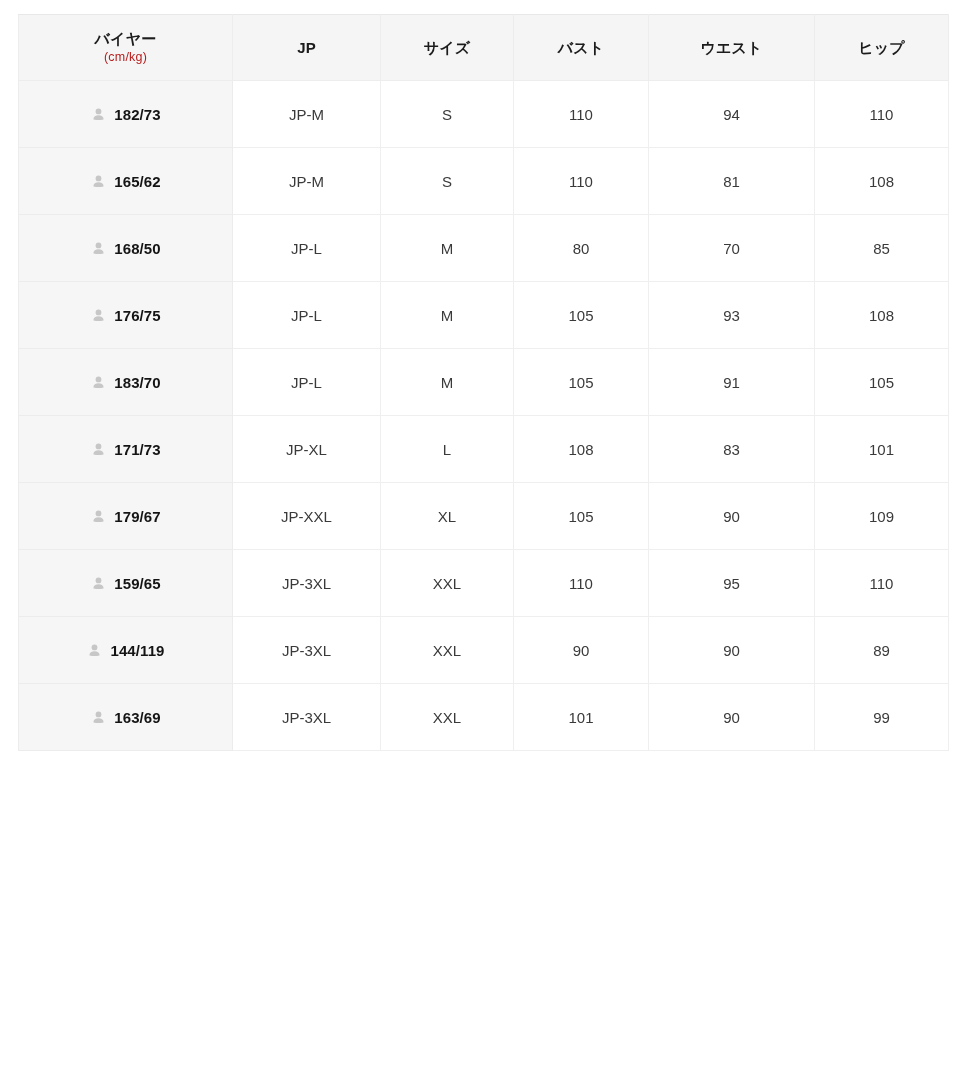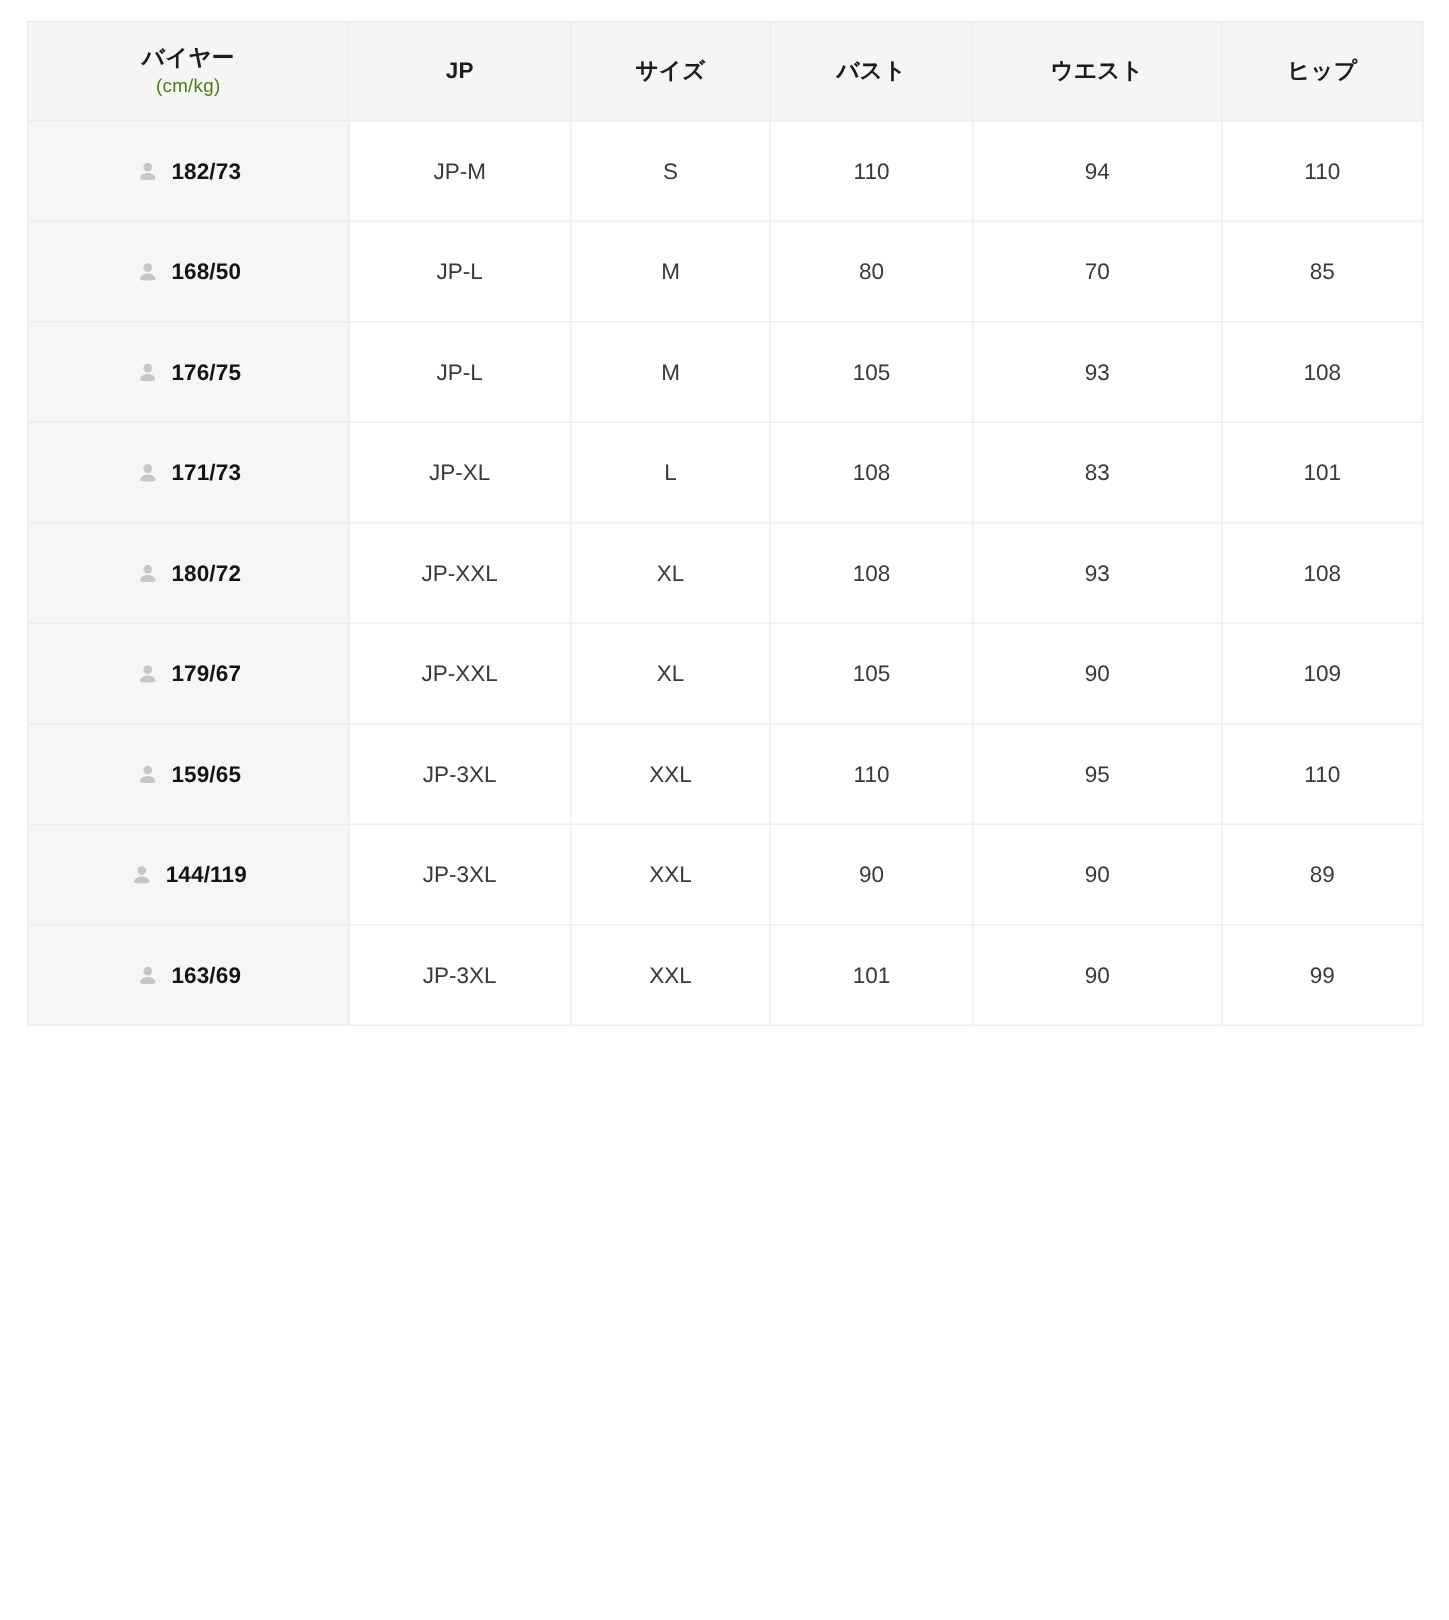--- a/index.html
+++ b/index.html
@@ -54,21 +54,21 @@
   }
 
   .hdr-main {
     display: block;
     line-height: 1.15;
   }
   .hdr-sub {
     display: block;
     font-size: 12.5px;
     font-weight: normal;
-    color: #4d7c0f;
+    color: #b91c1c;
     line-height: 1.3;
     margin-top: 1px;
   }
 
   tbody td {
     height: 66px;
     border: 1px solid #efefef;
     padding: 0 6px;
     text-align: center;
     vertical-align: middle;
@@ -165,20 +165,38 @@
         </tr>
         <tr>
           <td class="buyer-cell">
             <span class="buyer-inner">
               <span class="person-icon">
                 <svg width="17" height="17" viewBox="0 0 24 24" aria-hidden="true">
                   <circle cx="12" cy="7.6" r="4.1" fill="#c7c7c7"></circle>
                   <path d="M12 13.2c-4.1 0-7.2 2.3-7.2 5.2 0 .9 1.3 1.4 7.2 1.4s7.2-.5 7.2-1.4c0-2.9-3.1-5.2-7.2-5.2z" fill="#c7c7c7"></path>
                 </svg>
               </span>
+              <span class="buyer-text">165/62</span>
+            </span>
+          </td>
+          <td>JP-M</td>
+          <td>S</td>
+          <td>110</td>
+          <td>81</td>
+          <td>108</td>
+        </tr>
+        <tr>
+          <td class="buyer-cell">
+            <span class="buyer-inner">
+              <span class="person-icon">
+                <svg width="17" height="17" viewBox="0 0 24 24" aria-hidden="true">
+                  <circle cx="12" cy="7.6" r="4.1" fill="#c7c7c7"></circle>
+                  <path d="M12 13.2c-4.1 0-7.2 2.3-7.2 5.2 0 .9 1.3 1.4 7.2 1.4s7.2-.5 7.2-1.4c0-2.9-3.1-5.2-7.2-5.2z" fill="#c7c7c7"></path>
+                </svg>
+              </span>
               <span class="buyer-text">168/50</span>
             </span>
           </td>
           <td>JP-L</td>
           <td>M</td>
           <td>80</td>
           <td>70</td>
           <td>85</td>
         </tr>
         <tr>
@@ -201,56 +219,56 @@
         </tr>
         <tr>
           <td class="buyer-cell">
             <span class="buyer-inner">
               <span class="person-icon">
                 <svg width="17" height="17" viewBox="0 0 24 24" aria-hidden="true">
                   <circle cx="12" cy="7.6" r="4.1" fill="#c7c7c7"></circle>
                   <path d="M12 13.2c-4.1 0-7.2 2.3-7.2 5.2 0 .9 1.3 1.4 7.2 1.4s7.2-.5 7.2-1.4c0-2.9-3.1-5.2-7.2-5.2z" fill="#c7c7c7"></path>
                 </svg>
               </span>
+              <span class="buyer-text">183/70</span>
+            </span>
+          </td>
+          <td>JP-L</td>
+          <td>M</td>
+          <td>105</td>
+          <td>91</td>
+          <td>105</td>
+        </tr>
+        <tr>
+          <td class="buyer-cell">
+            <span class="buyer-inner">
+              <span class="person-icon">
+                <svg width="17" height="17" viewBox="0 0 24 24" aria-hidden="true">
+                  <circle cx="12" cy="7.6" r="4.1" fill="#c7c7c7"></circle>
+                  <path d="M12 13.2c-4.1 0-7.2 2.3-7.2 5.2 0 .9 1.3 1.4 7.2 1.4s7.2-.5 7.2-1.4c0-2.9-3.1-5.2-7.2-5.2z" fill="#c7c7c7"></path>
+                </svg>
+              </span>
               <span class="buyer-text">171/73</span>
             </span>
           </td>
           <td>JP-XL</td>
           <td>L</td>
           <td>108</td>
           <td>83</td>
           <td>101</td>
         </tr>
         <tr>
           <td class="buyer-cell">
             <span class="buyer-inner">
               <span class="person-icon">
                 <svg width="17" height="17" viewBox="0 0 24 24" aria-hidden="true">
                   <circle cx="12" cy="7.6" r="4.1" fill="#c7c7c7"></circle>
                   <path d="M12 13.2c-4.1 0-7.2 2.3-7.2 5.2 0 .9 1.3 1.4 7.2 1.4s7.2-.5 7.2-1.4c0-2.9-3.1-5.2-7.2-5.2z" fill="#c7c7c7"></path>
                 </svg>
               </span>
-              <span class="buyer-text">180/72</span>
-            </span>
-          </td>
-          <td>JP-XXL</td>
-          <td>XL</td>
-          <td>108</td>
-          <td>93</td>
-          <td>108</td>
-        </tr>
-        <tr>
-          <td class="buyer-cell">
-            <span class="buyer-inner">
-              <span class="person-icon">
-                <svg width="17" height="17" viewBox="0 0 24 24" aria-hidden="true">
-                  <circle cx="12" cy="7.6" r="4.1" fill="#c7c7c7"></circle>
-                  <path d="M12 13.2c-4.1 0-7.2 2.3-7.2 5.2 0 .9 1.3 1.4 7.2 1.4s7.2-.5 7.2-1.4c0-2.9-3.1-5.2-7.2-5.2z" fill="#c7c7c7"></path>
-                </svg>
-              </span>
               <span class="buyer-text">179/67</span>
             </span>
           </td>
           <td>JP-XXL</td>
           <td>XL</td>
           <td>105</td>
           <td>90</td>
           <td>109</td>
         </tr>
         <tr>

